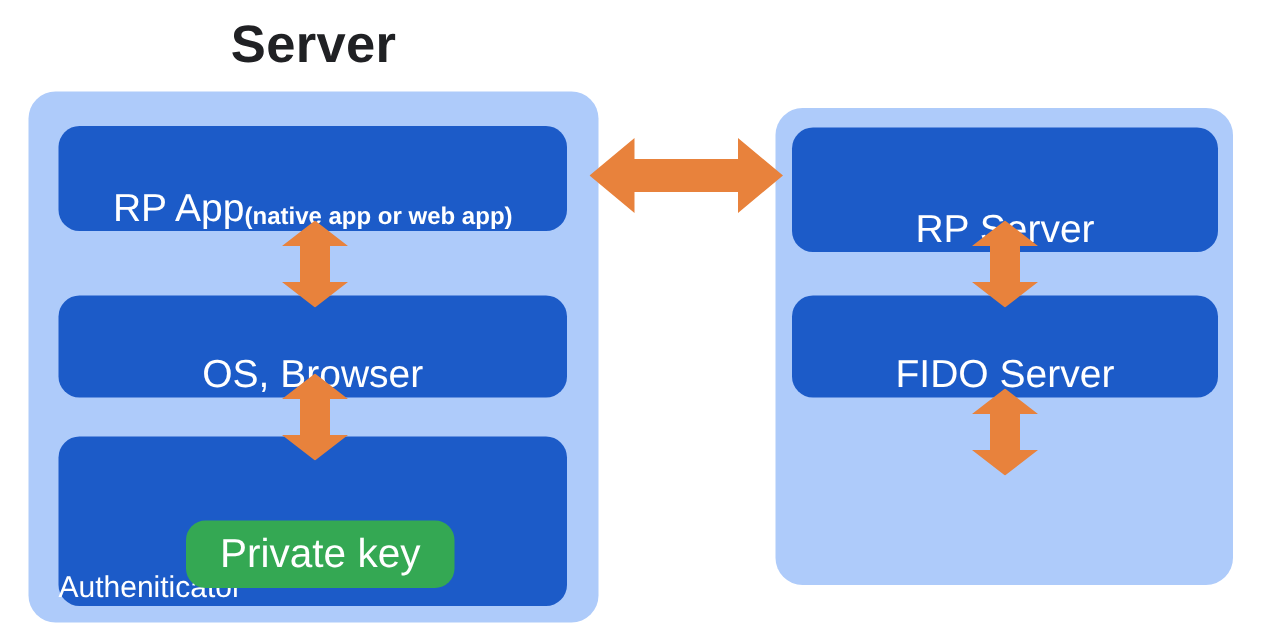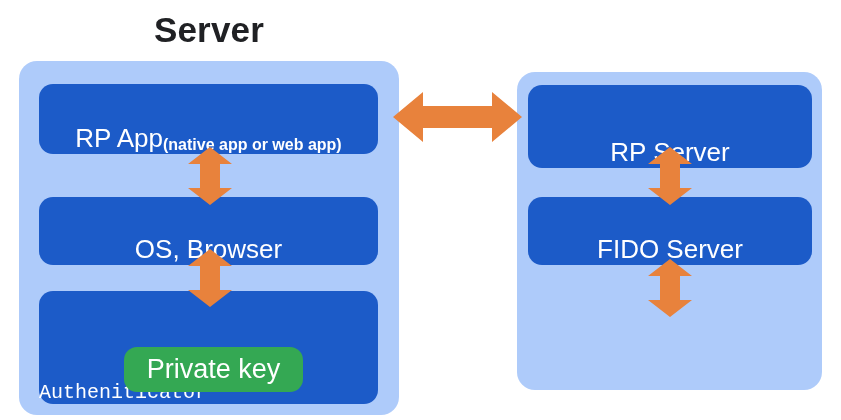--- a/index.html
+++ b/index.html
@@ -54,21 +54,21 @@
     line-height: 1.15;
   }
   .box .sublabel {
     font-size: 16px;
     font-weight: 700;
     line-height: 1.2;
   }
   .box-rp-app      { left: 20px; top: 23px;  width: 339px; height: 70px; }
   .box-os-browser  { left: 20px; top: 136px; width: 339px; height: 68px; }
   .box-auth        { left: 20px; top: 230px; width: 339px; height: 113px; justify-content: flex-start; }
-  .box-auth .label { font-size: 20px; margin-top: 20px; font-family: Liberation Mono, monospace; }
+  .box-auth .label { font-size: 20px; margin-top: 20px; }
 
   .box-rp-server   { left: 11px; top: 13px;  width: 284px; height: 83px; }
   .box-fido-server { left: 11px; top: 125px; width: 284px; height: 68px; }
 
   .key-box {
     position: absolute;
     background: var(--key, #34A853);
     border-radius: 13px;
     color: var(--box_text, #ffffff);
     display: flex;

